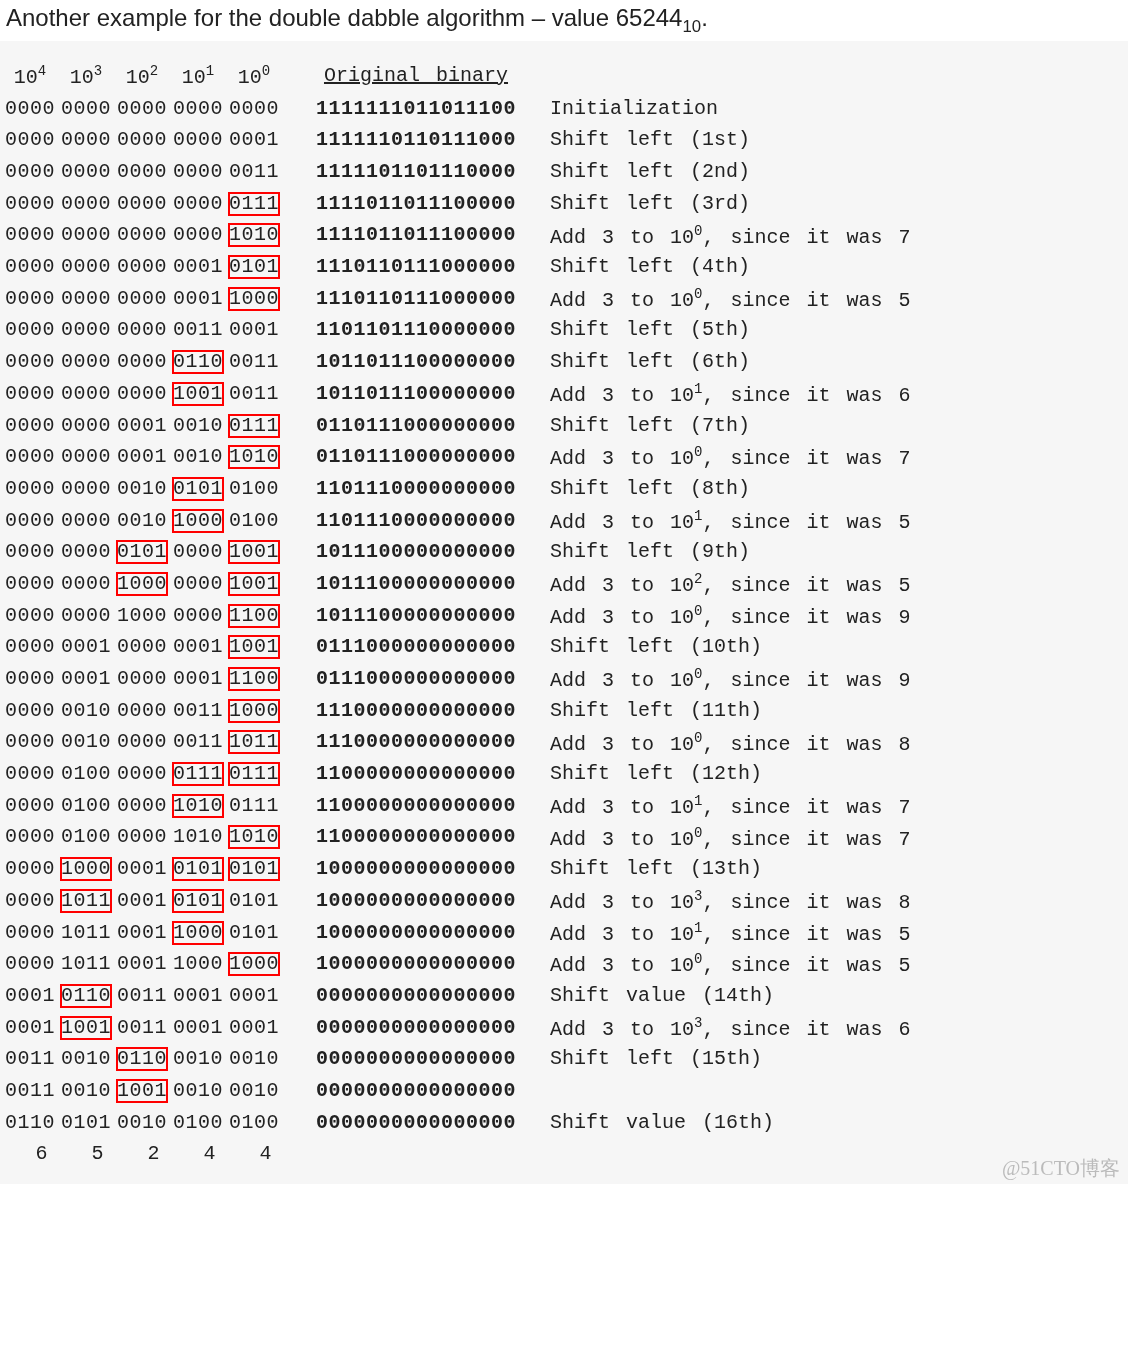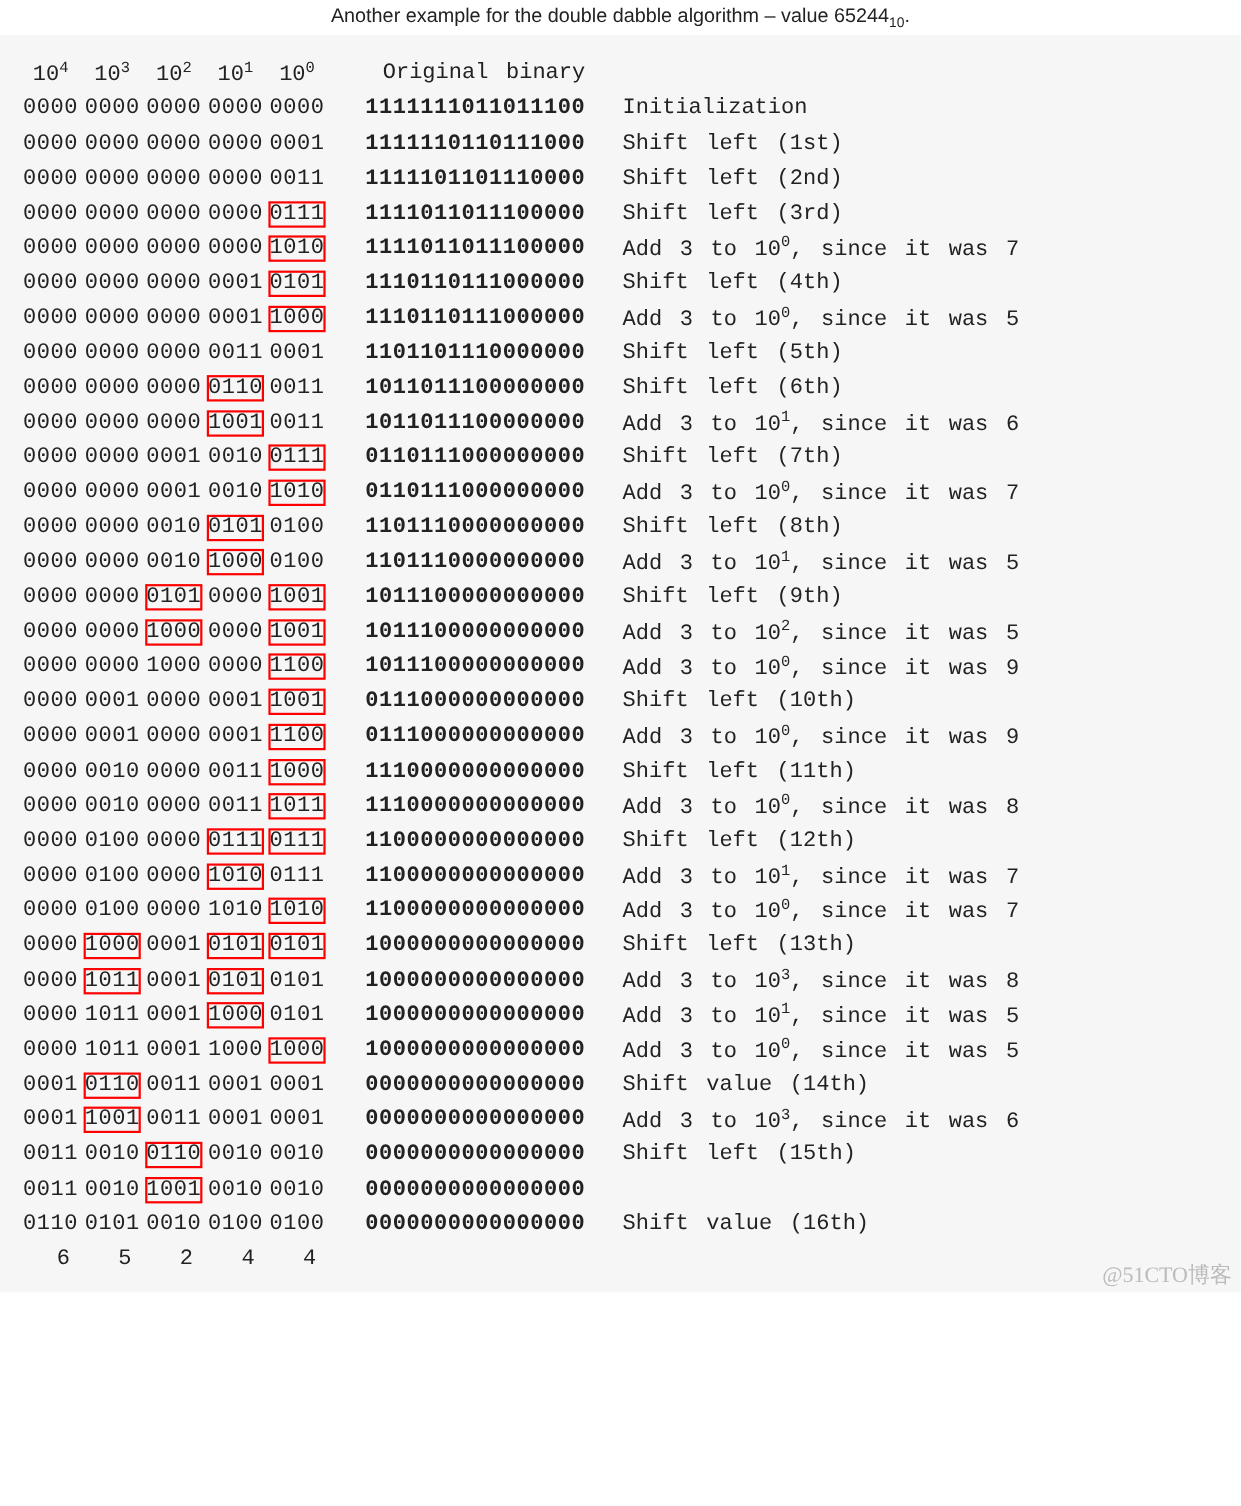--- a/index.html
+++ b/index.html
@@ -4,32 +4,31 @@
 <style>
   body {
     margin: 0;
     padding: 0;
     background: #fff;
     font-family: Arial, sans-serif;
     color: #222;
     width: 1128px;
   }
   .title {
-    font-size: 18px;
-    padding: 4px 24px;
+    font-size: 24px;
+    padding: 4px 6px;
     color: #222;
-    text-align: center;
   }
   .title sub {
     font-size: 0.7em;
     vertical-align: sub;
   }
   .grey {
     background: #f6f6f6;
-    padding: 18px 6px 14px 18px;
+    padding: 18px 6px 14px 2px;
     font-family: "SimSun", "Courier New", monospace;
     font-size: 20px;
     line-height: 1.0;
     position: relative;
   }
   .row {
     display: flex;
     align-items: center;
     height: 31.7px;
   }
@@ -72,22 +71,23 @@
     word-spacing: normal;
   }
   .hdrcell {
     width: 56px;
     text-align: center;
     white-space: nowrap;
   }
   .hdrcell sup { font-size: 0.7em; vertical-align: super; }
   .binhdr {
     width: 200px;
-    text-align: right;
+    text-align: center;
     word-spacing: 4px;
+    text-decoration: underline;
   }
   .digitrow .bcdcol {
     text-align: right;
     padding-right: 10px;
     box-sizing: border-box;
   }
   .bcdlabel {
     display:flex;
     height:30px;
     align-items:center;

